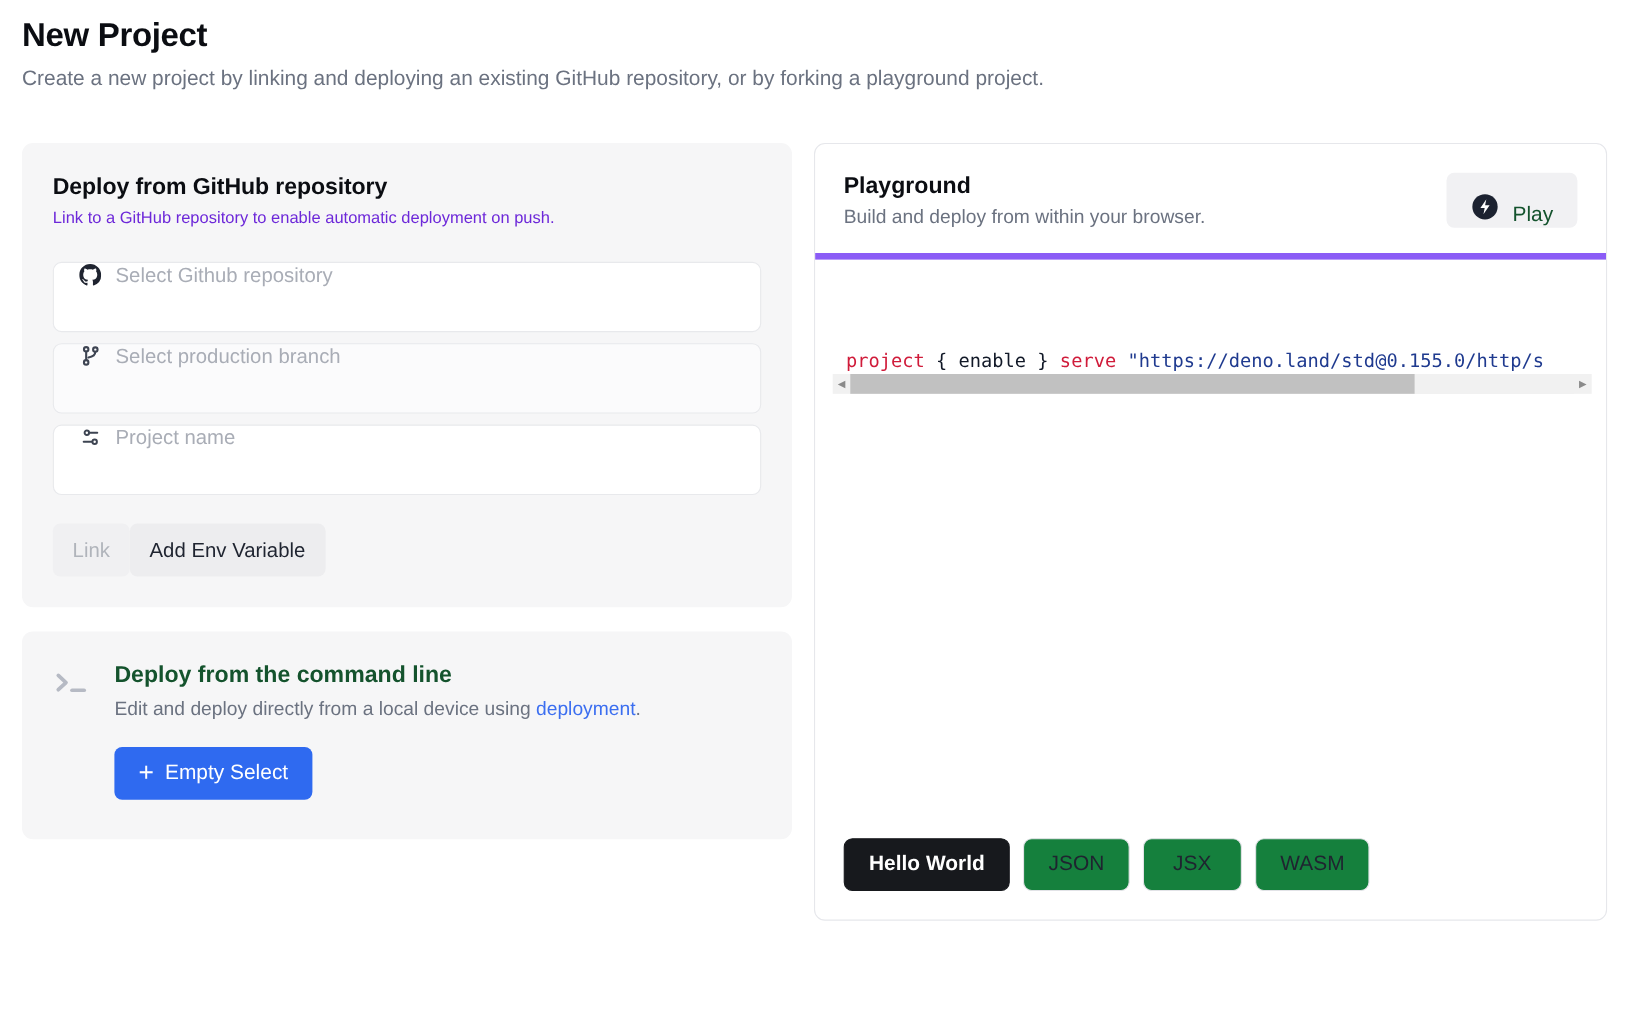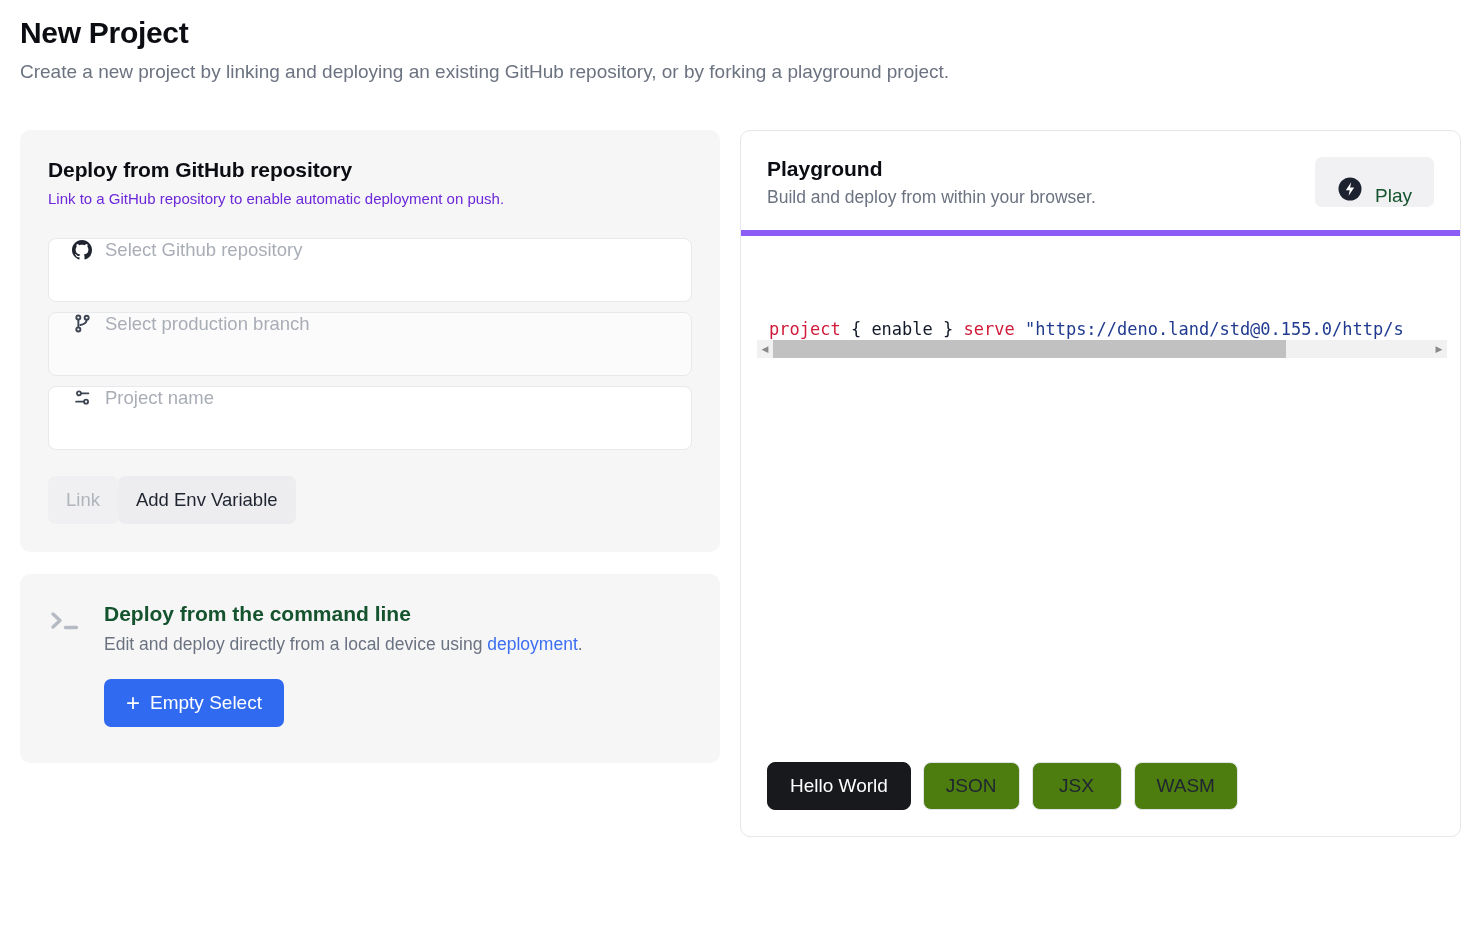--- a/index.html
+++ b/index.html
@@ -189,34 +189,34 @@
     gap: 12px;
     padding: 0 26px 0 26px;
     margin-bottom: 26px;
   }
   .pg-tab {
     height: 48px;
     min-width: 90px;
     padding: 0 22px;
     border-radius: 8px;
     border: 1px solid #e2e3e7;
-    background: #4d7c0f;
+    background: #15803d;
     color: #1f2430;
     font-size: 19px;
     font-family: inherit;
     display: inline-flex;
     align-items: center;
     justify-content: center;
     cursor: pointer;
   }
   .pg-tab.active {
     background: #17191d;
     color: #ffffff;
     border-color: #17191d;
-    font-weight: normal;
+    font-weight: bold;
   }
 </style>
 </head>
 <body>
 
 <div class="page">
 
   <h1 class="page-title">New Project</h1>
   <p class="page-subtitle">Create a new project by linking and deploying an existing GitHub repository, or by forking a playground project.</p>
 

